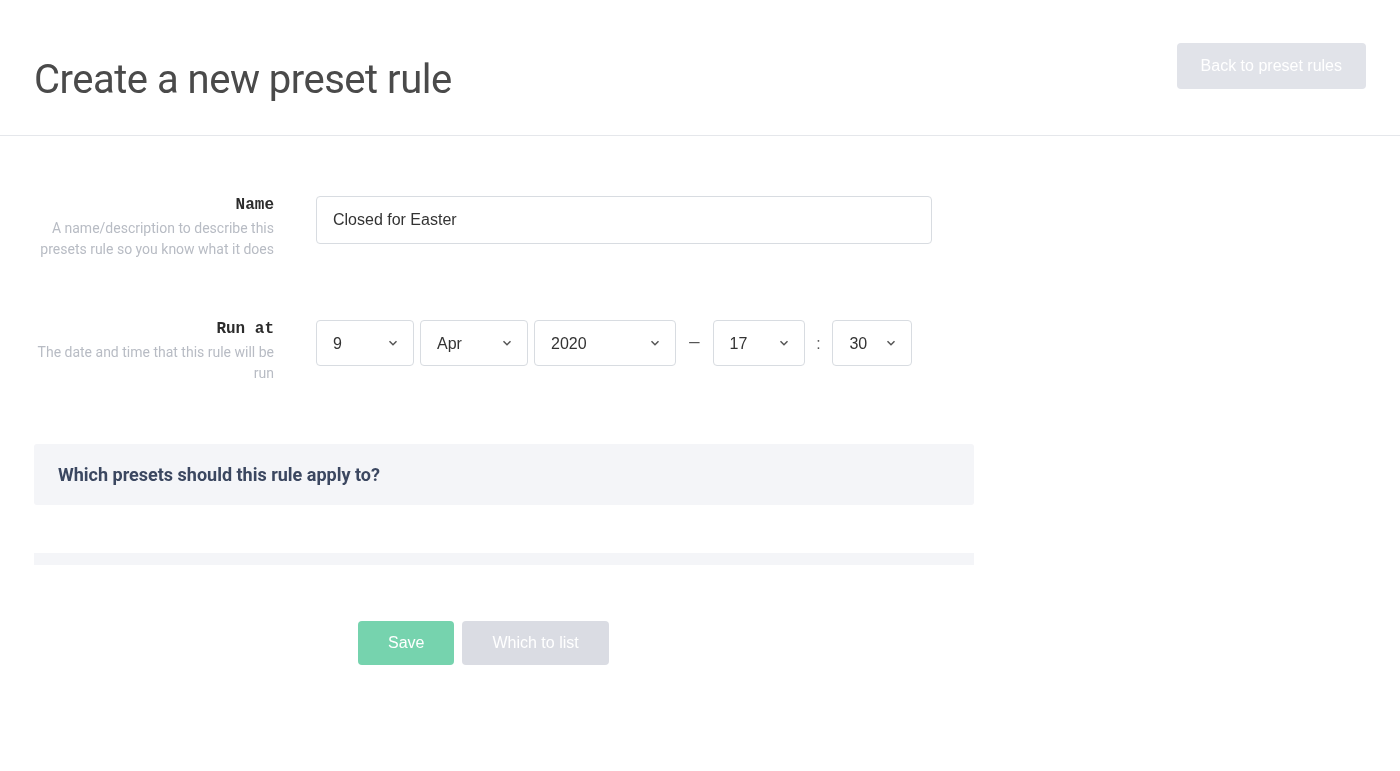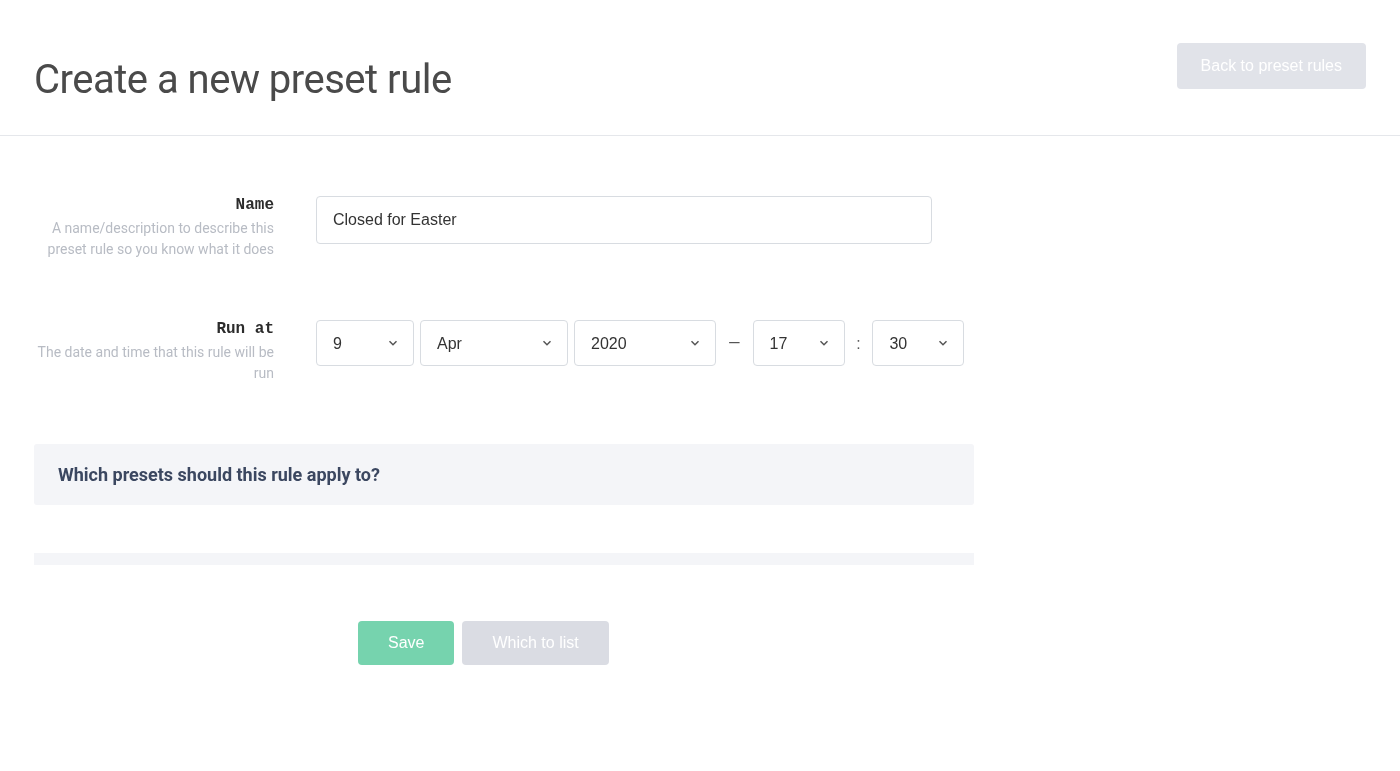--- a/index.html
+++ b/index.html
@@ -175,39 +175,39 @@
     .btn-back {
       background: #dadce3;
       color: #ffffff;
       border: none;
       border-radius: 4px;
       padding: 13px 30px;
       font-size: 16px;
       cursor: pointer;
     }
     .s-day { width: 98px; }
-    .s-month { width: 148px; }
+    .s-month { width: 108px; }
     .s-year { width: 142px; }
     .s-hour { width: 92px; }
-    .s-min { width: 92px; }
+    .s-min { width: 80px; }
   </style>
 </head>
 <body>
 
 <div class="header">
   <h1>Create a new preset rule</h1>
   <button class="btn-secondary">Back to preset rules</button>
 </div>
 
 <div class="content">
 
   <div class="form-row">
     <div class="label-col">
       <span class="field-label">Name</span>
-      <span class="field-help">A name/description to describe this preset rule so you know what it does</span>
+      <span class="field-help">A name/description to describe this presets rule so you know what it does</span>
     </div>
     <div class="input-col">
       <input type="text" class="text-input" value="Closed for Easter" style="">
     </div>
   </div>
 
   <div class="form-row">
     <div class="label-col">
       <span class="field-label">Run at</span>
       <span class="field-help">The date and time that this rule will be run</span>

